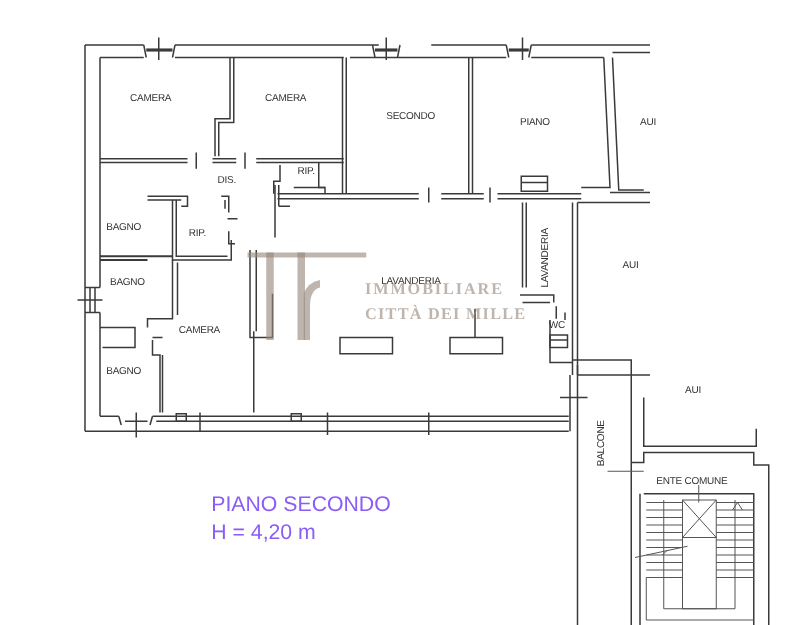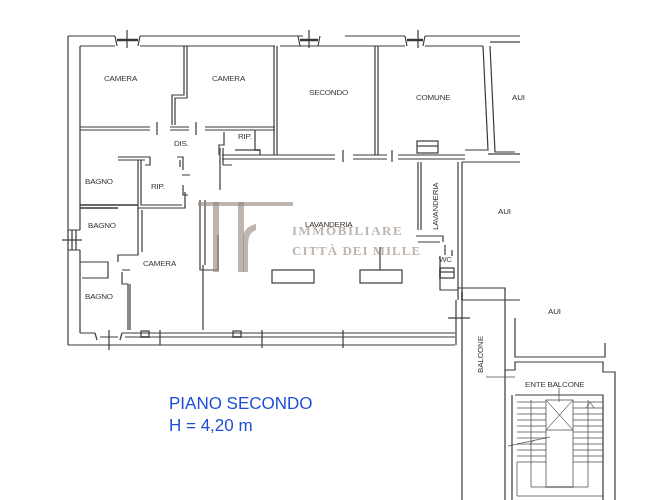--- a/index.html
+++ b/index.html
@@ -2,21 +2,21 @@
 <html><head>
 <meta charset="utf-8">
 <style>
   html, body { margin: 0; padding: 0; background: #ffffff; }
   body { width: 645px; height: 500px; position: relative; overflow: hidden;
          font-family: "Liberation Sans", sans-serif; }
   #plan { position: absolute; left: 0; top: 0; width: 645px; height: 500px; }
   .room-label { position: absolute; font-size: 8px; color: #333333; letter-spacing: -0.2px;
                 font-family: "Liberation Sans", sans-serif; white-space: nowrap; }
   .room-label.vert { transform: rotate(-90deg); transform-origin: left top; }
-  .title { position: absolute; left: 169px; font-size: 17px; color: #1d4ed8;
+  .title { position: absolute; left: 169px; font-size: 17px; color: #8b5cf6;
            font-family: "Liberation Sans", sans-serif; white-space: nowrap; line-height: 1; }
   .wm-text { position: absolute; font-family: Liberation Serif, serif; font-weight: bold;
              color: rgba(150,135,125,0.62); white-space: nowrap; line-height: 1; }
 </style>
 </head>
 <body>
 
 <svg id="plan" viewBox="0 0 645 500" xmlns="http://www.w3.org/2000/svg">
   <g stroke="#3a3a3a" stroke-width="1.2" fill="none">
 
@@ -136,34 +136,34 @@
     <rect x="198" y="202" width="95" height="4"></rect>
     <rect x="213" y="202" width="6" height="70"></rect>
     <rect x="238" y="202" width="6" height="70"></rect>
     <path d="M243 235 Q246 226 256 224 L256 230 Q248 232 248 245 L248 272 L243 272 Z"></path>
   </g>
 </svg>
 
 <span class="room-label" style="left:104px;top:74px">CAMERA</span>
 <span class="room-label" style="left:212px;top:74px">CAMERA</span>
 <span class="room-label" style="left:309px;top:88px">SECONDO</span>
-<span class="room-label" style="left:416px;top:93px">COMUNE</span>
+<span class="room-label" style="left:416px;top:93px">PIANO</span>
 <span class="room-label" style="left:512px;top:93px">AUI</span>
 <span class="room-label" style="left:174px;top:139px">DIS.</span>
 <span class="room-label" style="left:238px;top:132px">RIP.</span>
 <span class="room-label" style="left:85px;top:177px">BAGNO</span>
 <span class="room-label" style="left:151px;top:182px">RIP.</span>
 <span class="room-label" style="left:88px;top:221px">BAGNO</span>
 <span class="room-label" style="left:305px;top:220px">LAVANDERIA</span>
 <span class="room-label vert" style="left:431px;top:230px">LAVANDERIA</span>
 <span class="room-label" style="left:498px;top:207px">AUI</span>
 <span class="room-label" style="left:439px;top:255px">WC</span>
 <span class="room-label" style="left:143px;top:259px">CAMERA</span>
 <span class="room-label" style="left:85px;top:292px">BAGNO</span>
 <span class="room-label" style="left:548px;top:307px">AUI</span>
 <span class="room-label vert" style="left:476px;top:373px">BALCONE</span>
-<span class="room-label" style="left:525px;top:380px">ENTE BALCONE</span>
+<span class="room-label" style="left:525px;top:380px">ENTE COMUNE</span>
 
 <span class="wm-text" style="left:292px;top:224px;font-size:13px;letter-spacing:1.5px">IMMOBILIARE</span>
 <span class="wm-text" style="left:292px;top:244px;font-size:13px;letter-spacing:1px">CITTÀ DEI MILLE</span>
 
 <span class="title" style="top:395px">PIANO SECONDO</span>
 <span class="title" style="top:417px">H = 4,20 m</span>
 
 </body></html>

